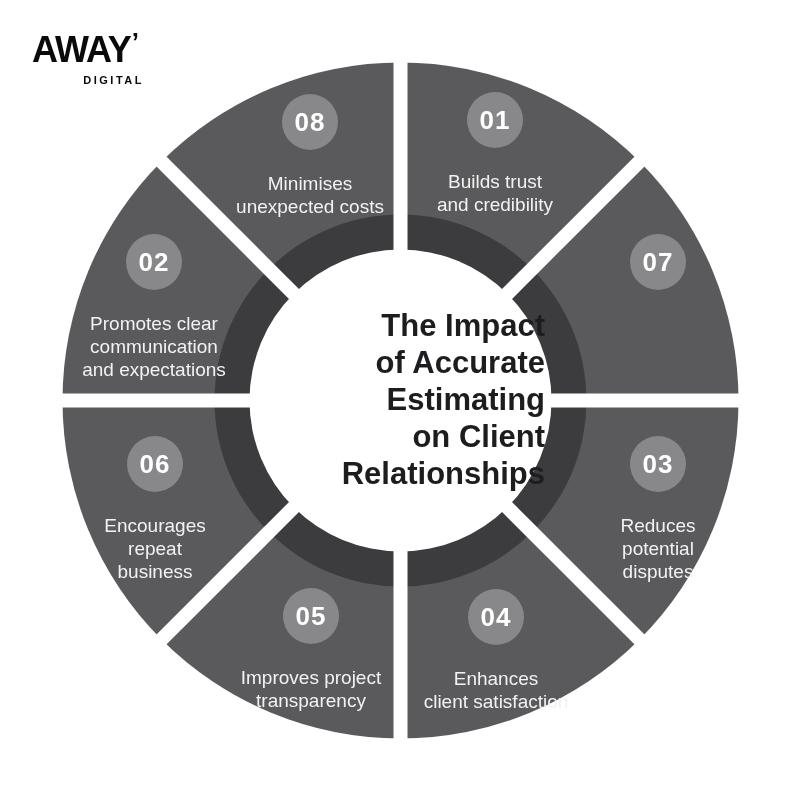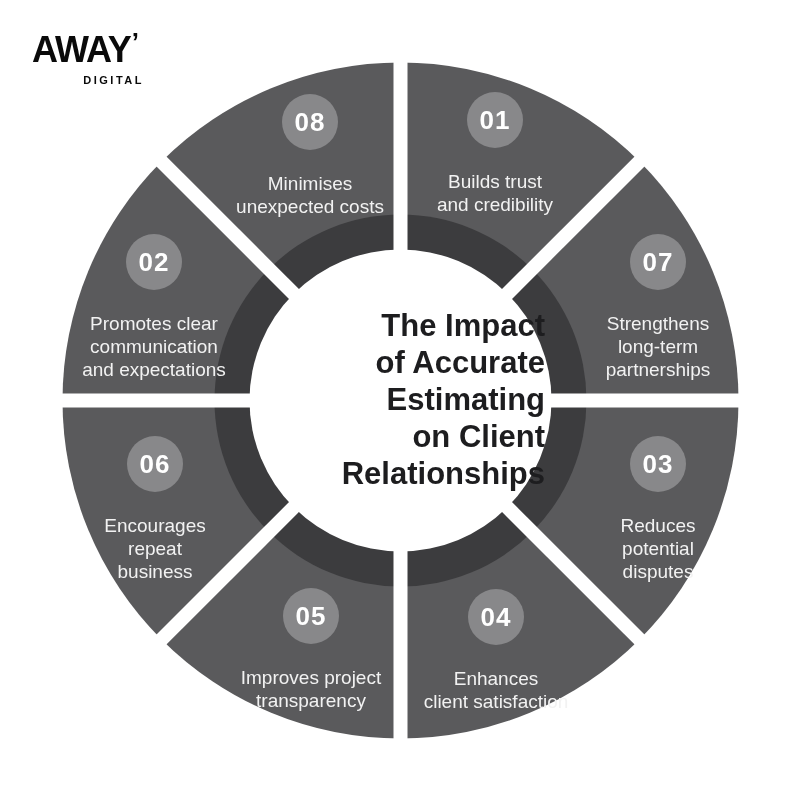--- a/index.html
+++ b/index.html
@@ -105,21 +105,20 @@
     </div>
     <span class="logo-sub">DIGITAL</span>
   </div>
 
 <div class="seg-block" style="left: 385px; top: 92px;">
       <div class="num-circle">01</div>
       <div class="seg-label">Builds trust<br>and credibility</div>
     </div>
     <div class="seg-block" style="left: 548px; top: 234px;">
       <div class="num-circle">07</div>
-      <div class="seg-label">Strengthens<br>long-term<br>partnerships</div>
     </div>
     <div class="seg-block" style="left: 548px; top: 436px;">
       <div class="num-circle">03</div>
       <div class="seg-label">Reduces<br>potential<br>disputes</div>
     </div>
     <div class="seg-block" style="left: 386px; top: 589px;">
       <div class="num-circle">04</div>
       <div class="seg-label">Enhances<br>client satisfaction</div>
     </div>
     <div class="seg-block" style="left: 201px; top: 588px;">

